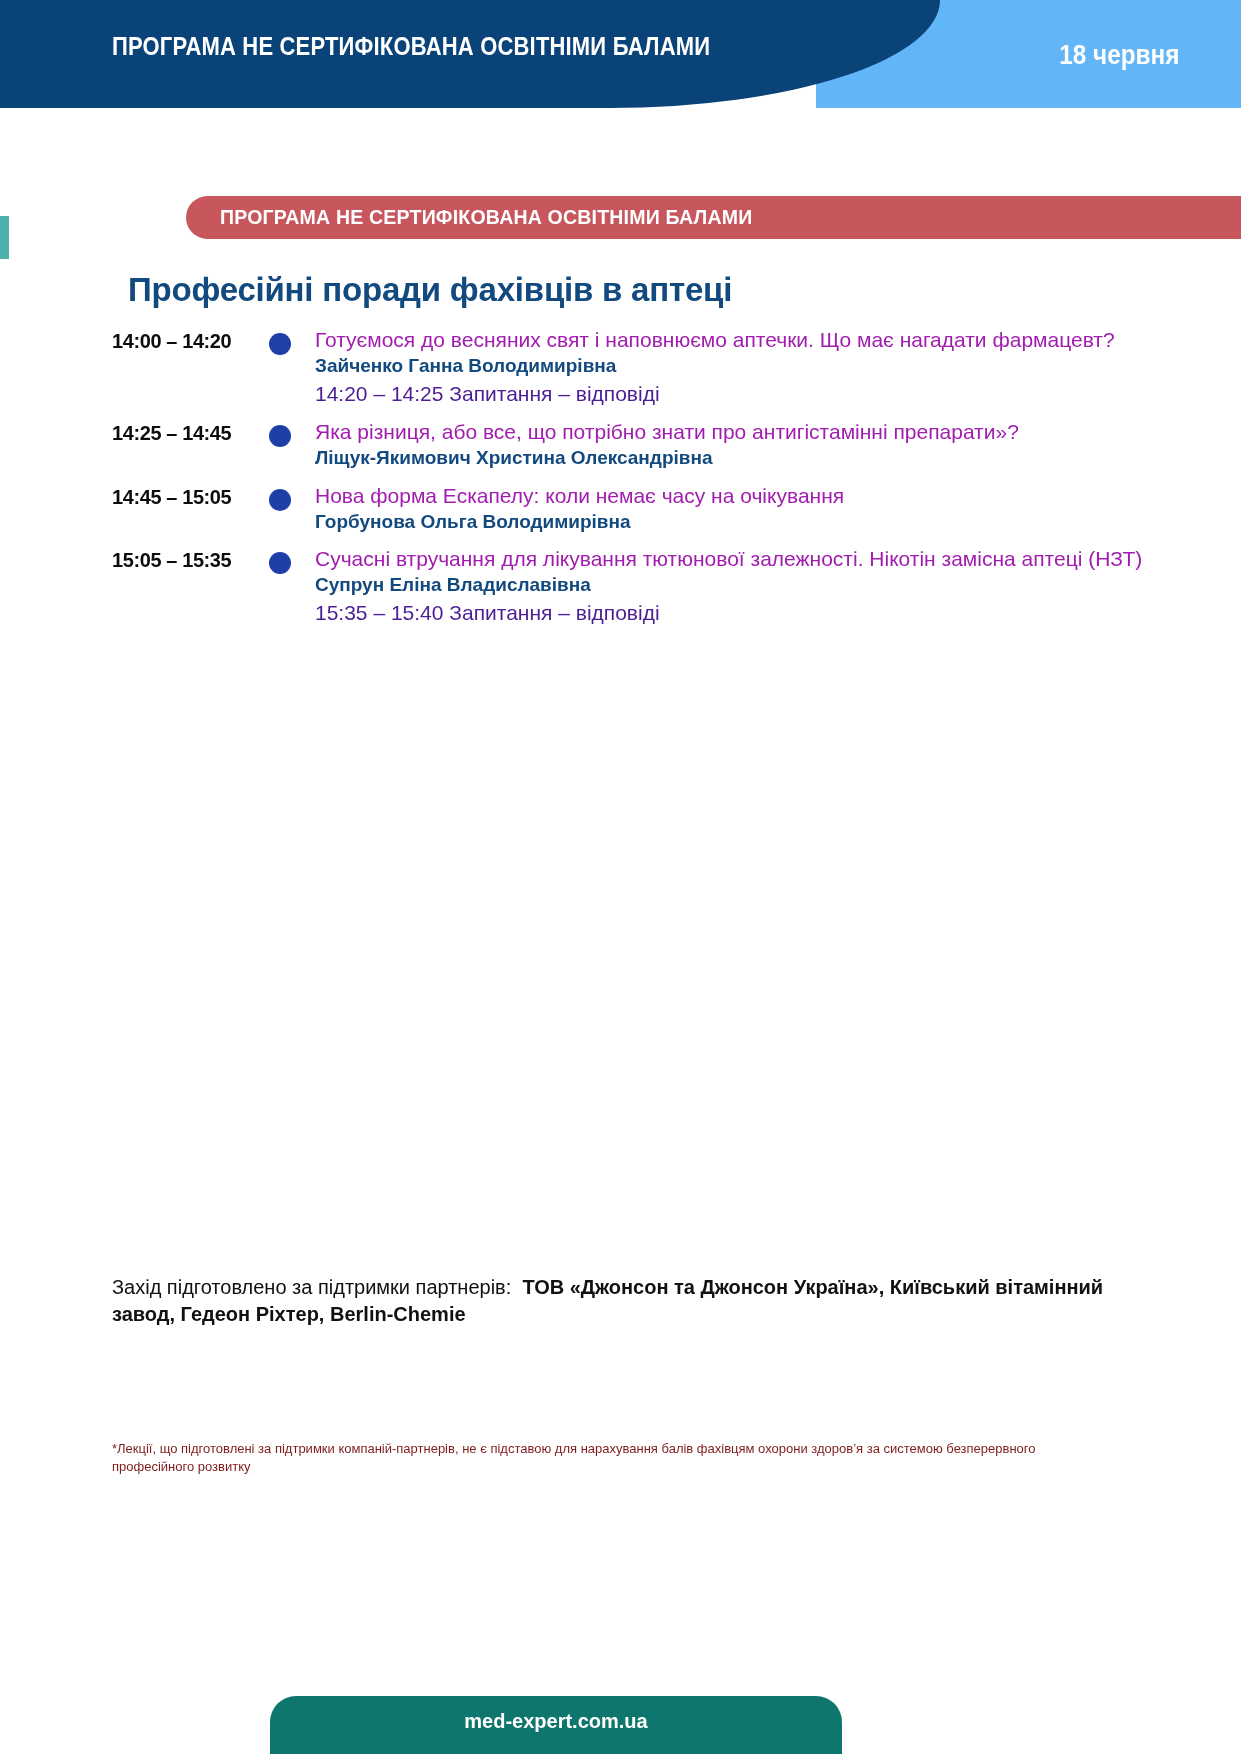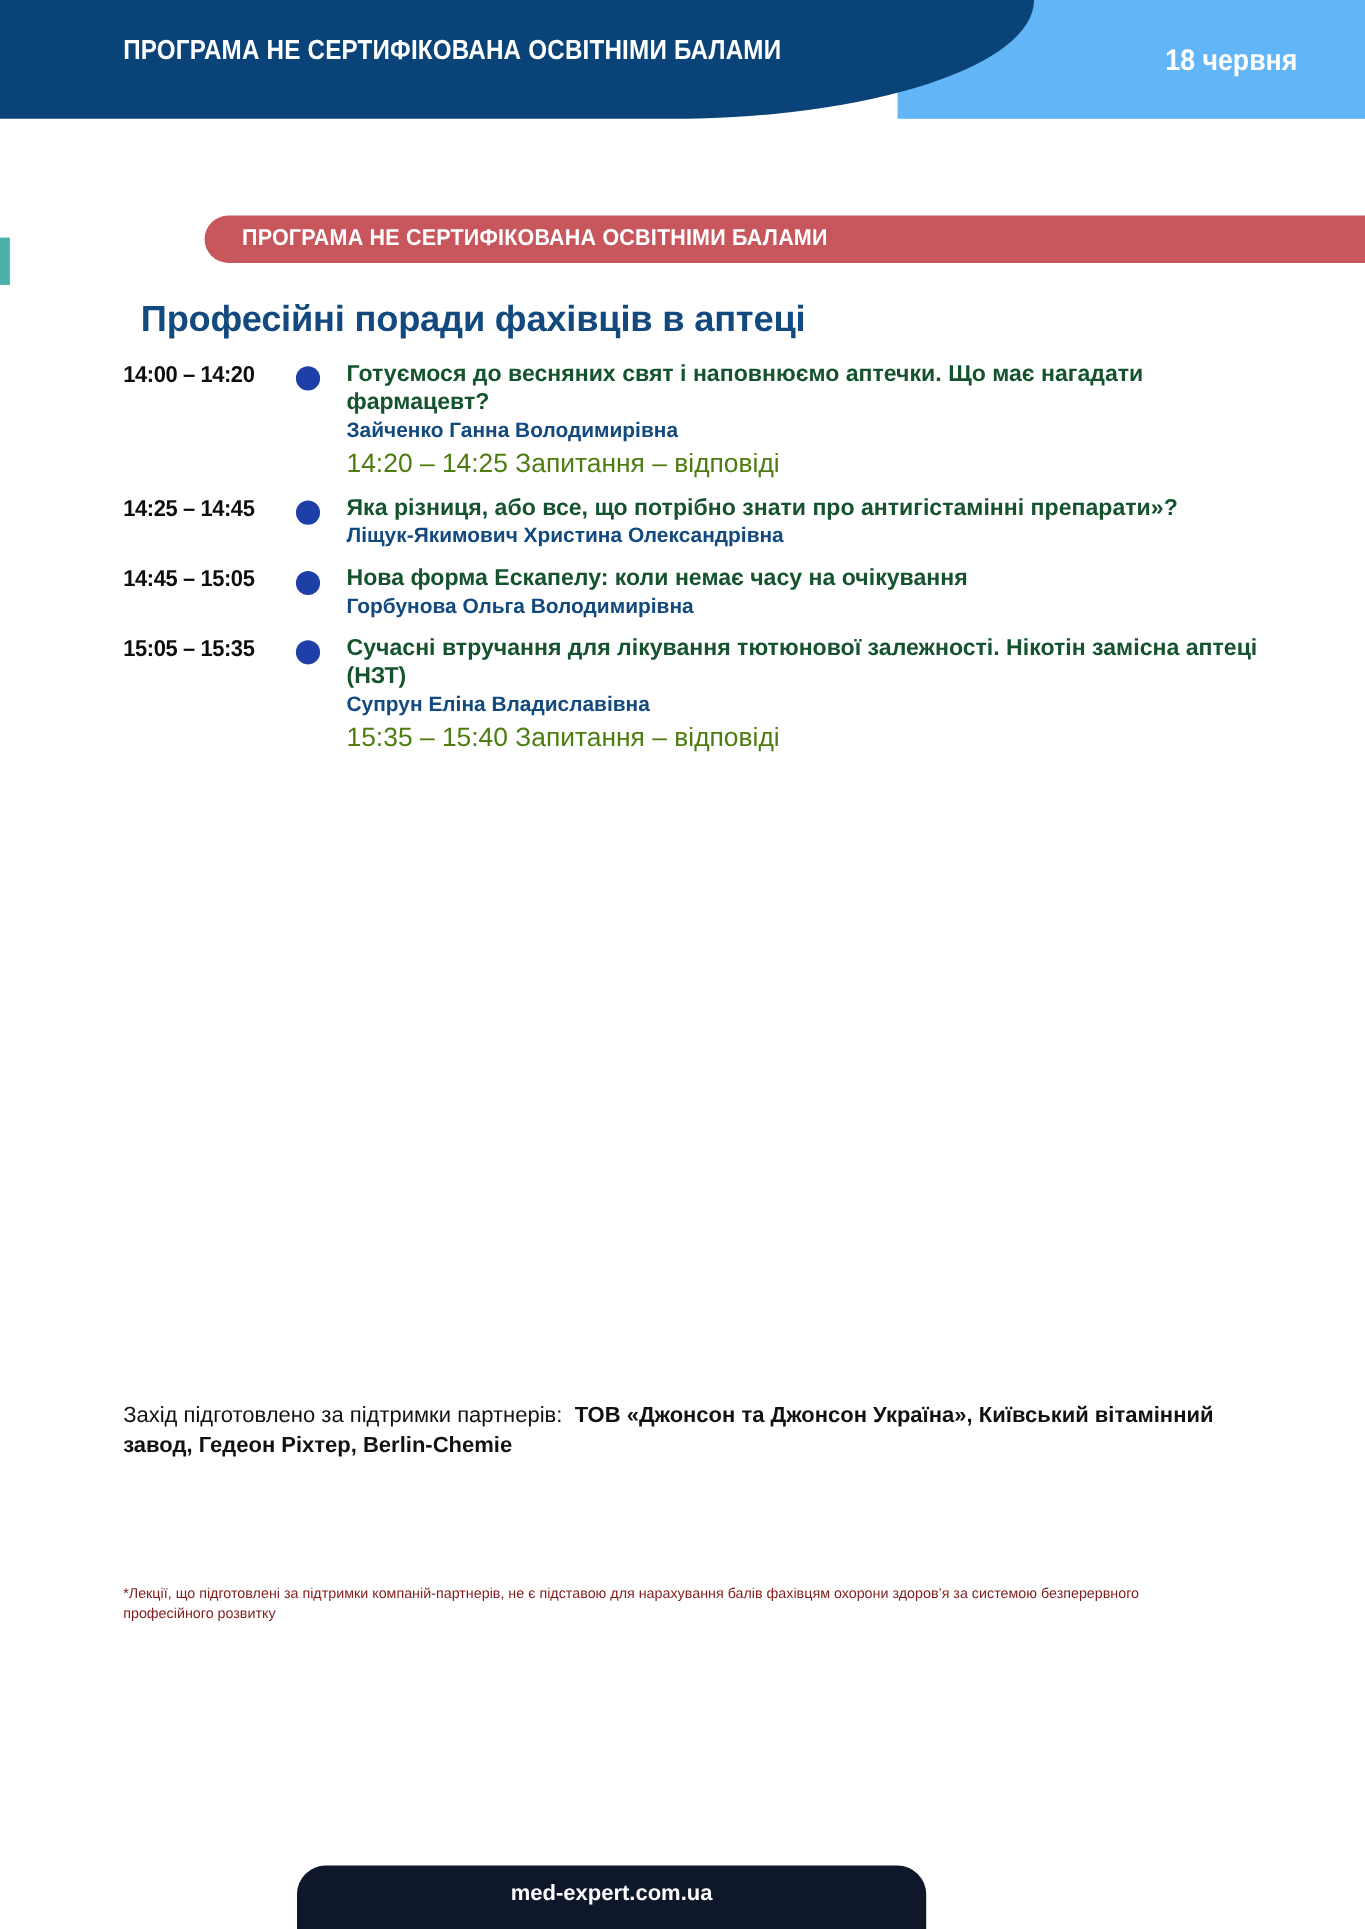--- a/index.html
+++ b/index.html
@@ -140,34 +140,34 @@
     height: 22px;
     border-radius: 50%;
     background: #1f3fa8;
   }
   .entry-body {
     margin-left: 203px;
   }
   .entry-topic {
     font-size: 21px;
     line-height: 1.24;
-    color: #14532d;
-    font-weight: bold;
+    color: #a21caf;
+    font-weight: normal;
   }
   .entry-speaker {
     font-size: 19px;
     line-height: 1.3;
     font-weight: bold;
     color: #12497e;
     margin-top: 1px;
   }
   .entry-qa {
-    font-size: 24px;
+    font-size: 21px;
     line-height: 1.3;
-    color: #4d7c0f;
+    color: #4c1d95;
     margin-top: 1px;
   }
 
   
   .partners {
     position: absolute;
     left: 112px;
     top: 1274px;
     width: 1000px;
     font-size: 20px;
@@ -192,21 +192,21 @@
     color: #7f1d1d;
   }
 
   
   .footer-bar {
     position: absolute;
     left: 270px;
     bottom: 0;
     width: 572px;
     height: 58px;
-    background: #0f172a;
+    background: #0f766e;
     border-top-left-radius: 26px;
     border-top-right-radius: 26px;
   }
   .footer-url {
     position: absolute;
     left: 0;
     top: 14px;
     width: 100%;
     text-align: center;
     color: #ffffff;

